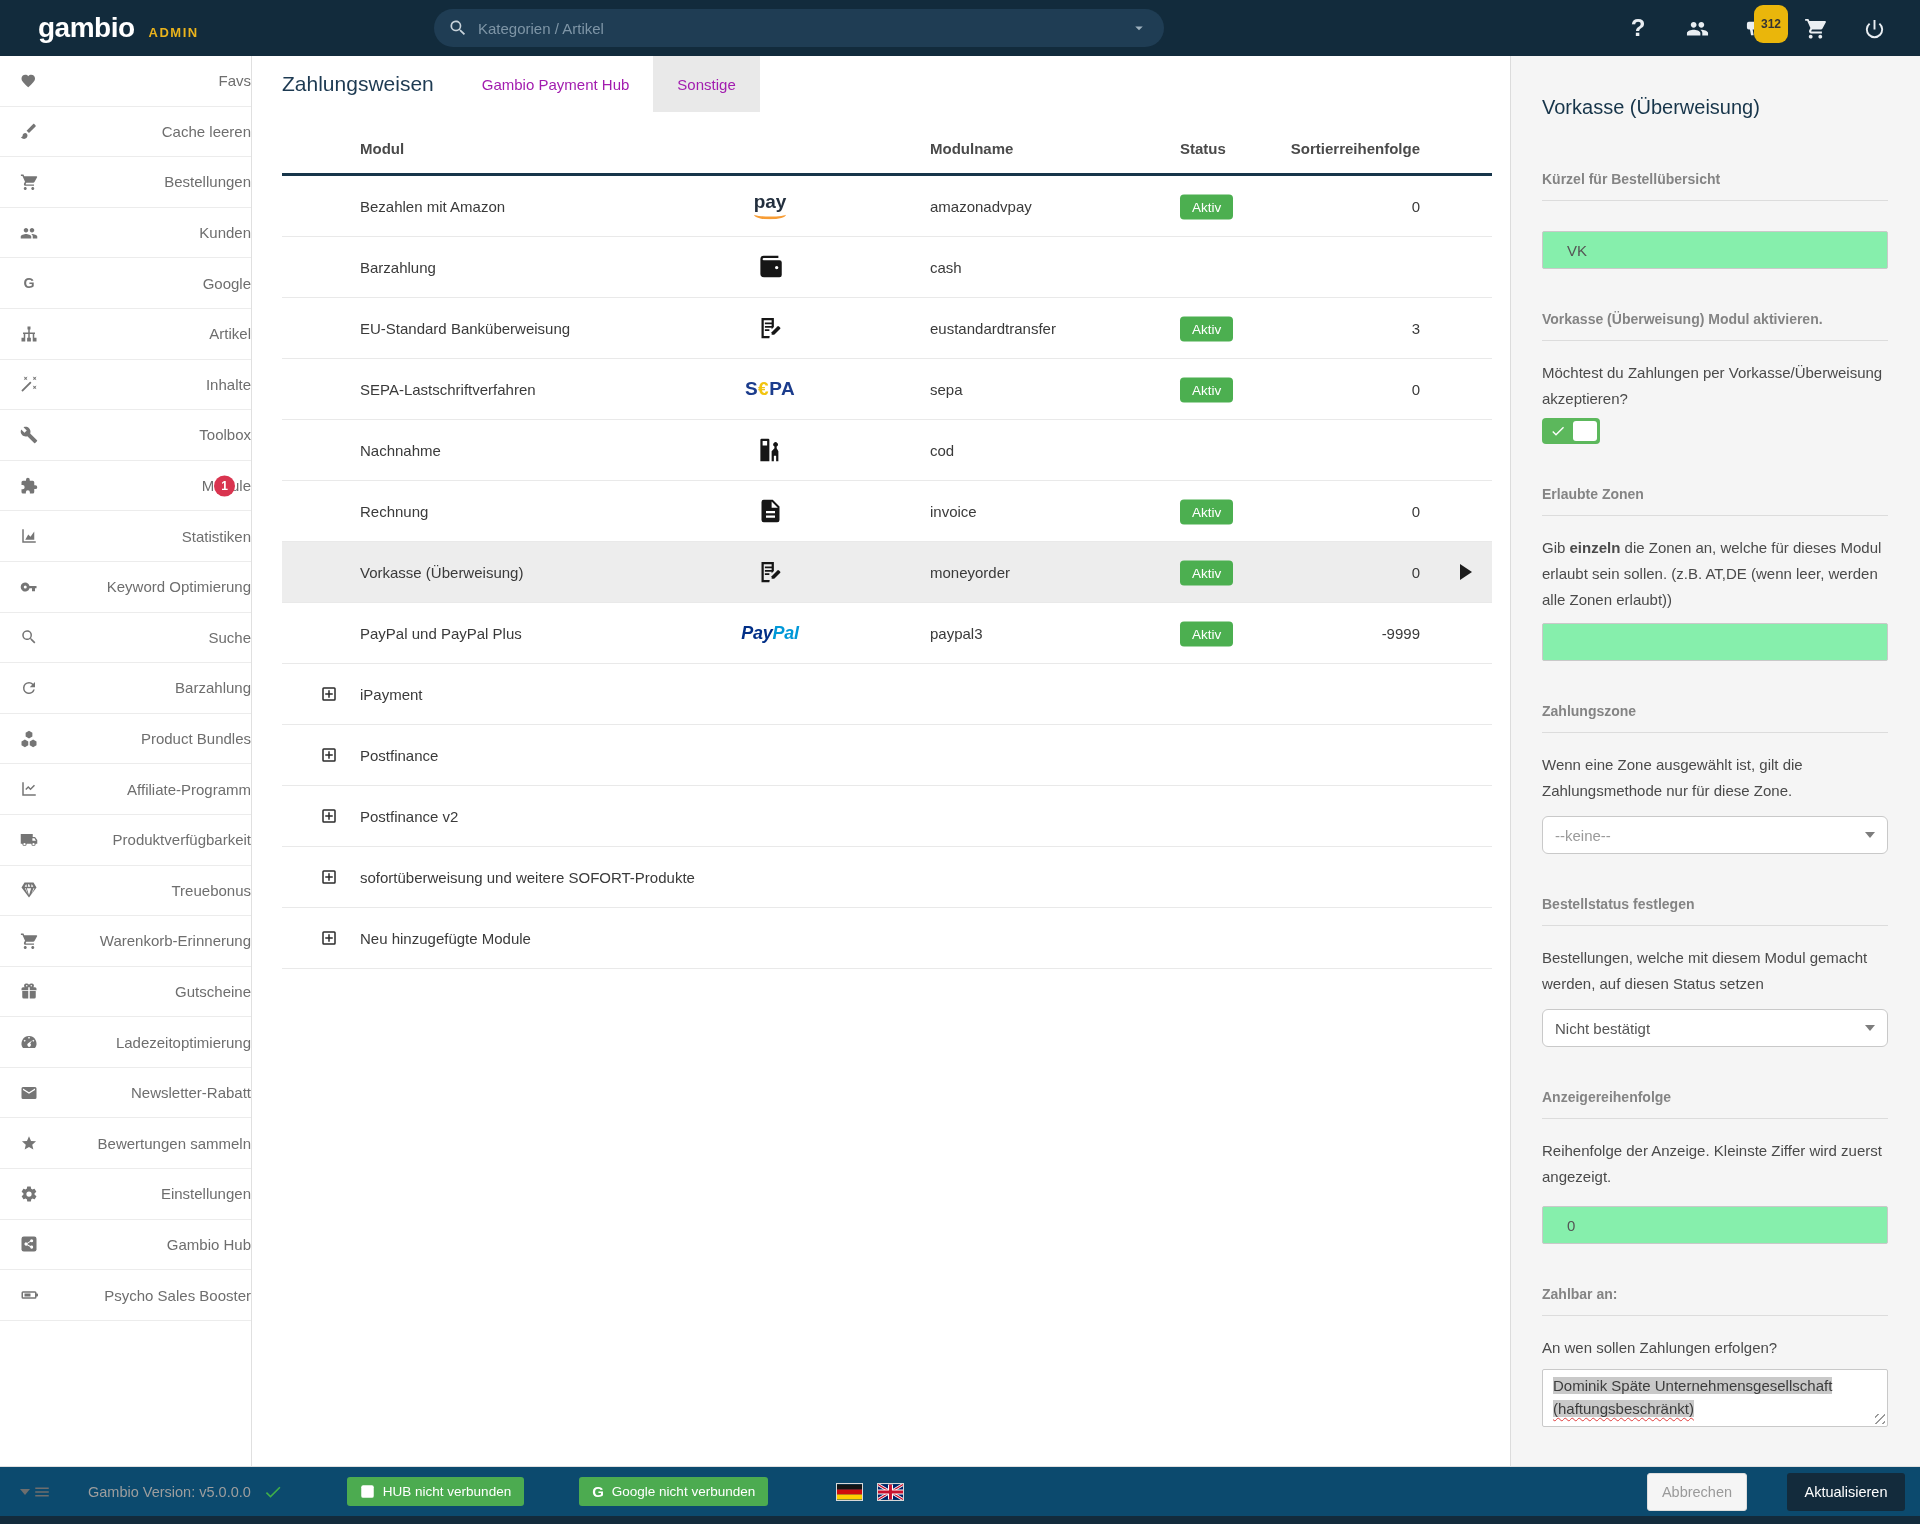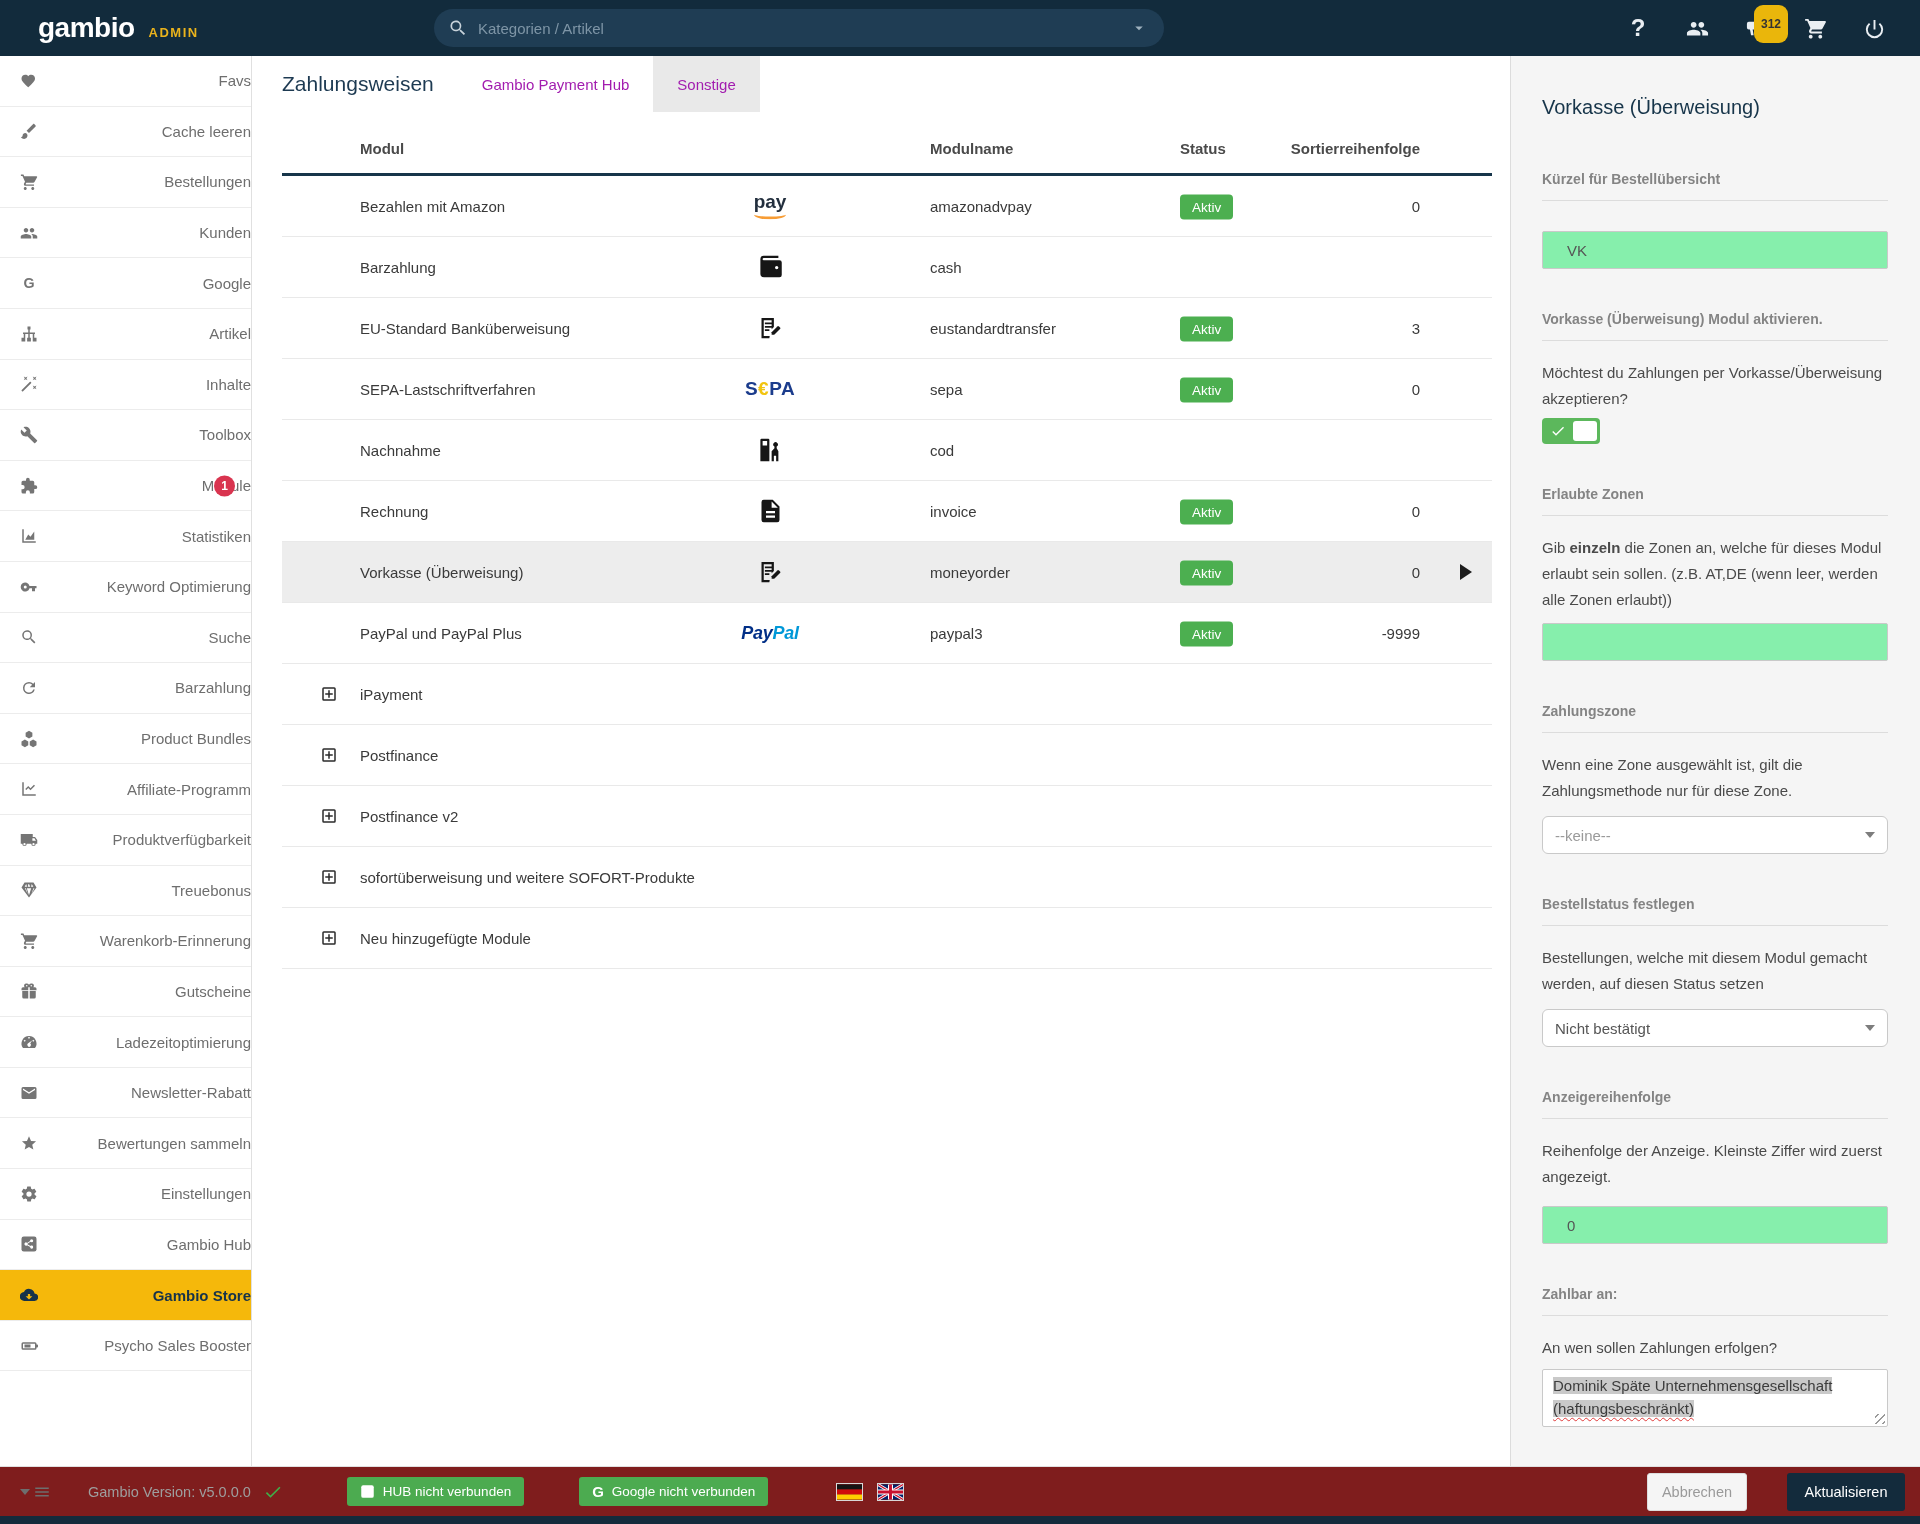--- a/index.html
+++ b/index.html
@@ -88,21 +88,21 @@
   .toggle .tg-check svg { width:16px; height:16px; }
   .toggle .tg-knob { width:24px; height:20px; background:#fff; border-radius:3px; }
   .textarea { margin-top:8px; min-height:52px; background:#fff; border:1px solid #c9c9c9; border-radius:2px; padding:4px 10px 6px; font-size:15px; line-height:23px; color:#3c3c3c; position:relative; }
   .hl { background:#c9c9c9; }
   .wavy { text-decoration:underline wavy #e03b3b 1px; text-underline-offset:3px; }
   .resize-grip { position:absolute; right:2px; bottom:2px; width:10px; height:10px; background:
       linear-gradient(135deg, transparent 0 50%, transparent 50%),
       repeating-linear-gradient(135deg, transparent 0 2px, #9a9a9a 2px 3px, transparent 3px 5px); }
 
   
-  .statusbar { height:50px; flex:0 0 auto; background:#7f1d1d; border-top:1px solid #e0e0e0; display:flex; align-items:center; position:relative; }
+  .statusbar { height:50px; flex:0 0 auto; background:#0c4a6e; border-top:1px solid #e0e0e0; display:flex; align-items:center; position:relative; }
   .collapse { margin-left:20px; display:flex; align-items:center; gap:3px; color:#6e6e6e; cursor:pointer; }
   .collapse .cdown { width:0; height:0; border-top:6px solid #6e6e6e; border-left:5px solid transparent; border-right:5px solid transparent; }
   .collapse svg { width:18px; height:18px; }
   .version { margin-left:37px; font-size:14.5px; color:#9e9e9e; }
   .vcheck { color:#3fae49; width:20px; height:20px; margin-left:12px; display:flex; }
   .vcheck svg { width:20px; height:20px; }
   .gbtn { display:flex; align-items:center; gap:8px; background:#4cab50; color:#fff; font-size:13.5px; border:none; border-radius:3px; height:29px; padding:0 13px; cursor:pointer; font-family:"Liberation Sans",sans-serif; }
   .gbtn svg { width:15px; height:15px; }
   .gbtn .gg { font-weight:700; font-size:15px; }
   .gbtn.hub { margin-left:64px; }
@@ -351,28 +351,20 @@
             <span class="slabel">Einstellungen</span>
           </div>
           <div class="sitem">
             <span class="sicon">
               <svg viewBox="0 0 24 24" fill="currentColor" aria-hidden="true">
                 <rect x="2" y="2" width="20" height="20" rx="3"></rect>
                 <path fill="#fff" d="M15.5 14.1c-.6 0-1.1.2-1.5.6l-4.1-2.4c0-.1.1-.3.1-.4s0-.3-.1-.4L14 9.1c.4.4.9.6 1.5.6a2.1 2.1 0 1 0-2.1-2.1c0 .2 0 .3.1.5l-4.1 2.4a2.1 2.1 0 1 0 0 3l4.2 2.4c0 .2-.1.3-.1.5a2.05 2.05 0 1 0 2-2.3z"></path>
               </svg>
             </span>
             <span class="slabel">Gambio Hub</span>
-          </div>
-          <div class="sitem active">
-            <span class="sicon">
-              <svg viewBox="0 0 24 24" fill="currentColor" aria-hidden="true">
-                <path d="M19.4 10A7.5 7.5 0 0 0 5.3 8 6 6 0 0 0 6 20h13a5 5 0 0 0 .4-10zM12 18l-4.5-4.5h3v-3h3v3h3L12 18z"></path>
-              </svg>
-            </span>
-            <span class="slabel">Gambio Store</span>
           </div>
           <div class="sitem">
             <span class="sicon">
               <svg viewBox="0 0 24 24" fill="currentColor" aria-hidden="true">
                 <path d="M20 7H4a2 2 0 0 0-2 2v6a2 2 0 0 0 2 2h16a2 2 0 0 0 2-2v-1h1a1 1 0 0 0 1-1v-2a1 1 0 0 0-1-1h-1V9a2 2 0 0 0-2-2zm0 8H4V9h16v6zM6 10h8v4H6z"></path>
               </svg>
             </span>
             <span class="slabel">Psycho Sales Booster</span>
           </div>
         </div>

